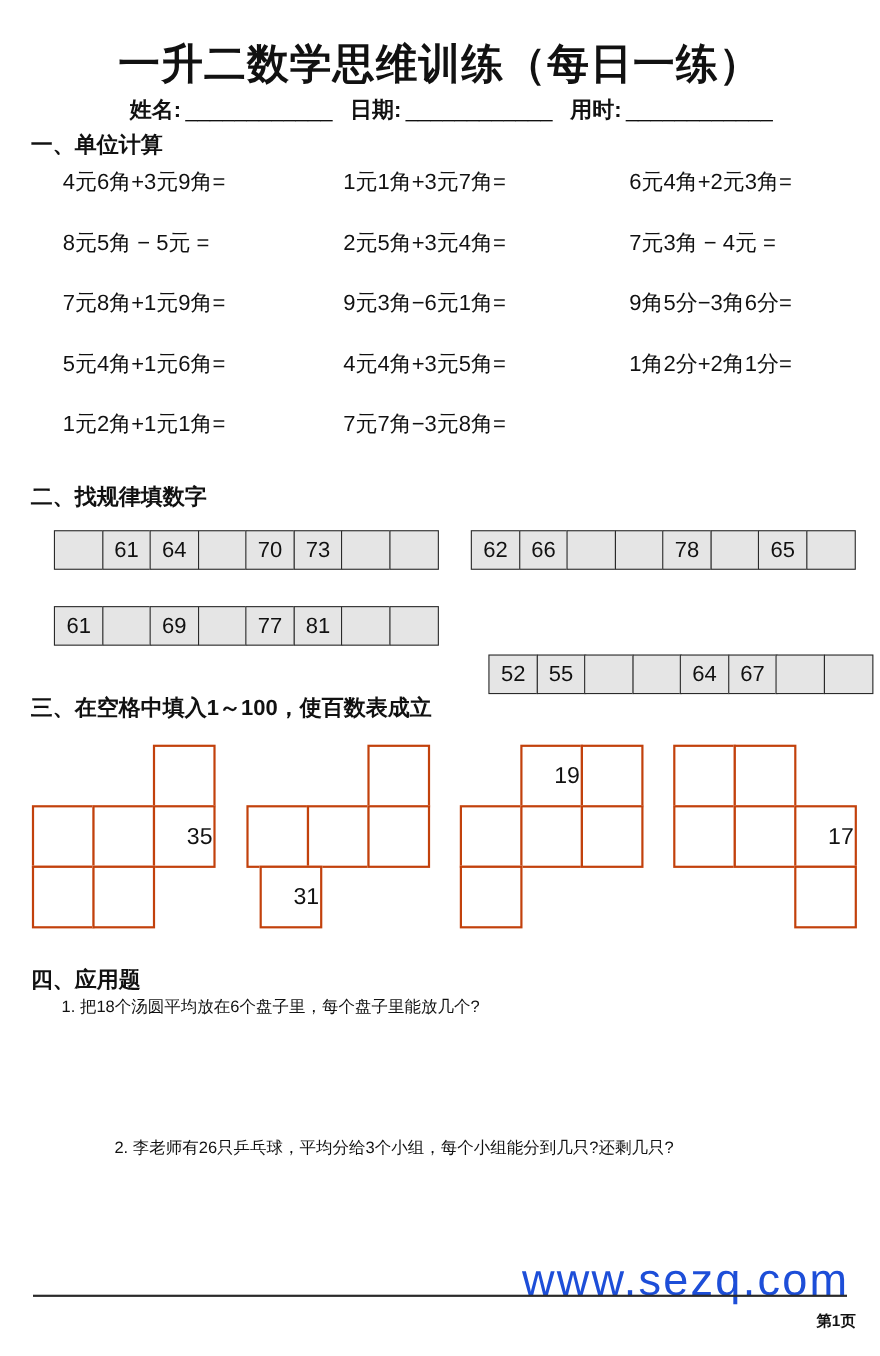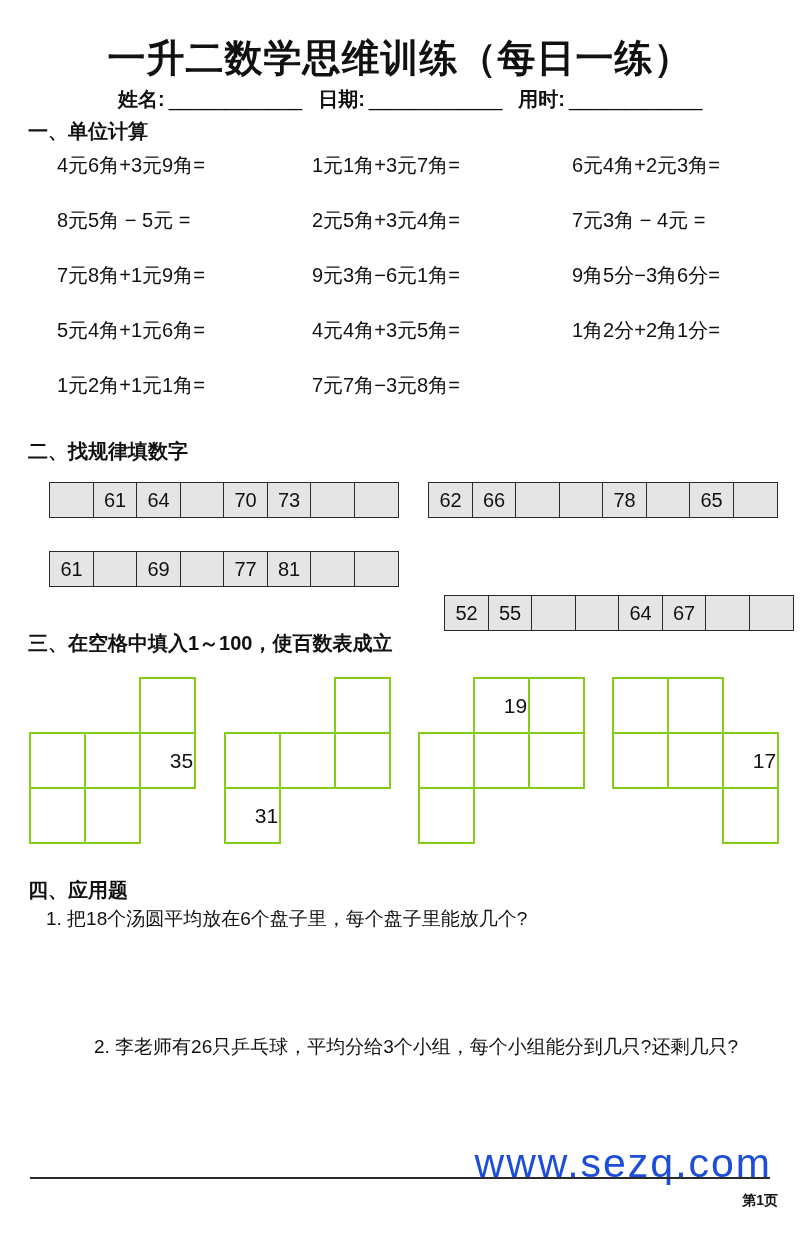--- a/index.html
+++ b/index.html
@@ -66,27 +66,27 @@
   }
   .seq-cell:first-child { margin-left: 0; }
   .puzzle { position: absolute; top: 677px; width: 167px; height: 167px; }
   .puzzle.p0 { left: 29px; }
   .puzzle.p1 { left: 224px; }
   .puzzle.p2 { left: 418px; }
   .puzzle.p3 { left: 612px; }
   .pz-cell {
     position: absolute;
     width: 57px; height: 57px;
-    border: 2px solid #84cc16;
+    border: 2px solid #c2410c;
     background: #ffffff;
     display: flex; align-items: center; justify-content: center;
     font-size: 21px;
     padding-left: 28px;
   }
-  .app-problem { position: absolute; left: 46px; font-size: 19px; white-space: nowrap; }
+  .app-problem { position: absolute; left: 56px; font-size: 15px; white-space: nowrap; }
   .app-problem.q1 { top: 906px; }
   .app-problem.q2 { top: 1034px; margin-left: 48px; }
   .watermark {
     position: absolute;
     right: 28px; top: 1140px;
     font-size: 41px;
     color: #1d4ed8;
     letter-spacing: 2px;
     z-index: 1;
   }
@@ -181,21 +181,21 @@
       <div class="pz-cell" style="left: 55px; top: 55px;"></div>
       <div class="pz-cell" style="left: 110px; top: 55px;">35</div>
       <div class="pz-cell" style="left: 0px; top: 110px;"></div>
       <div class="pz-cell" style="left: 55px; top: 110px;"></div>
     </div>
   <div class="puzzle p1">
       <div class="pz-cell" style="left: 110px; top: 0px;"></div>
       <div class="pz-cell" style="left: 0px; top: 55px;"></div>
       <div class="pz-cell" style="left: 55px; top: 55px;"></div>
       <div class="pz-cell" style="left: 110px; top: 55px;"></div>
-      <div class="pz-cell" style="left: 0px; top: 110px;">31</div>
+      <div class="pz-cell" style="left: 12px; top: 110px;">31</div>
     </div>
   <div class="puzzle p2">
       <div class="pz-cell" style="left: 55px; top: 0px;">19</div>
       <div class="pz-cell" style="left: 110px; top: 0px;"></div>
       <div class="pz-cell" style="left: 0px; top: 55px;"></div>
       <div class="pz-cell" style="left: 55px; top: 55px;"></div>
       <div class="pz-cell" style="left: 110px; top: 55px;"></div>
       <div class="pz-cell" style="left: 0px; top: 110px;"></div>
     </div>
   <div class="puzzle p3">

